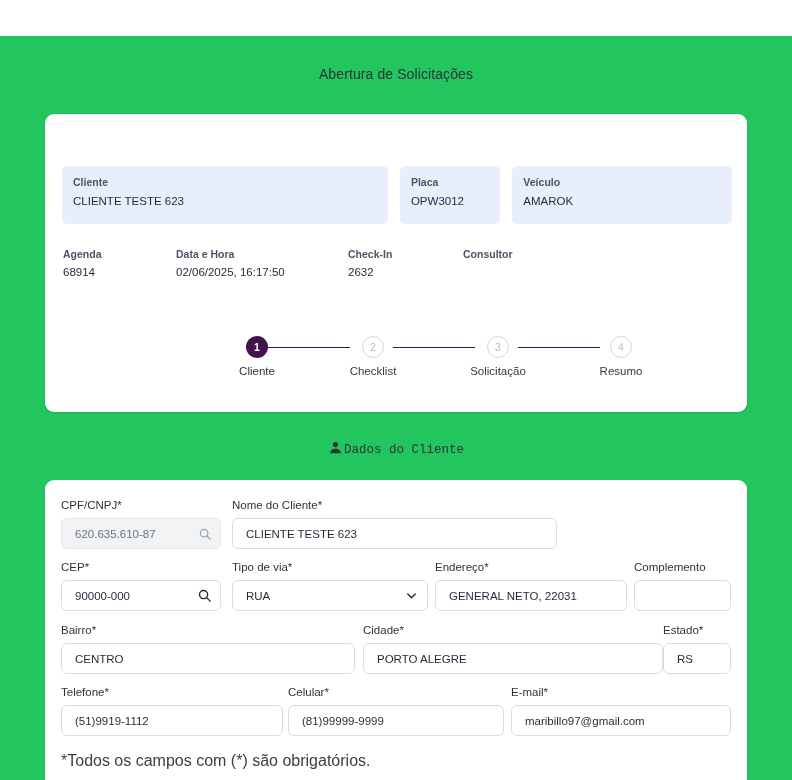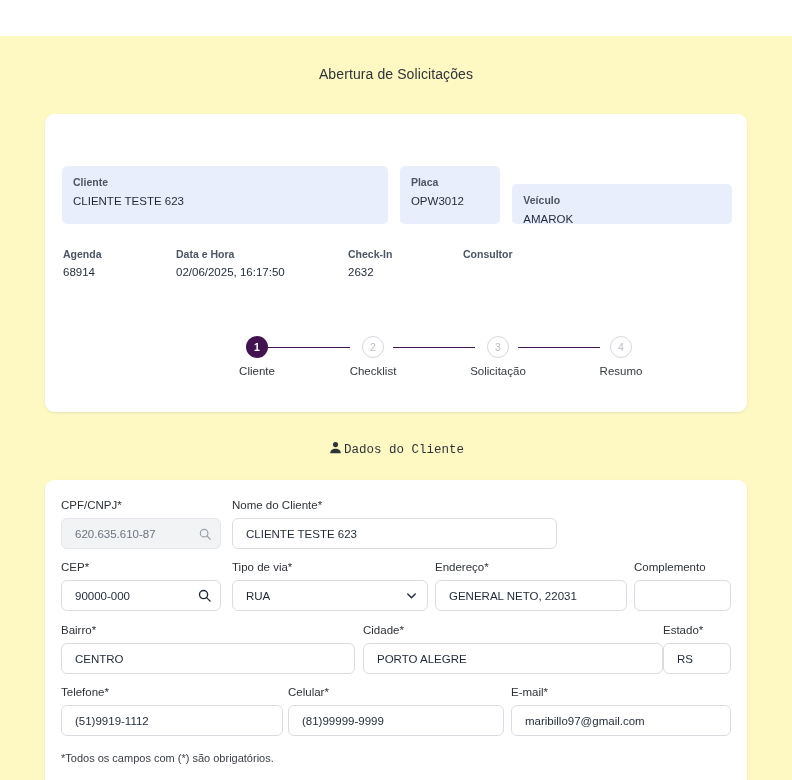--- a/index.html
+++ b/index.html
@@ -17,21 +17,21 @@
   .topbar {
     position: absolute;
     left: 0; top: 0;
     width: 792px; height: 36px;
     background: #ffffff;
   }
   .page {
     position: absolute;
     left: 0; top: 36px;
     width: 792px; height: 744px;
-    background: #fef9c3;
+    background: #22c55e;
   }
 
   
   .page-title {
     position: absolute;
     left: 0; top: 30px;
     width: 792px;
     text-align: center;
     font-size: 14px;
     color: #2e3338;
@@ -54,21 +54,21 @@
     display: flex;
     gap: 12px;
   }
   .infobox {
     background: #e8eefc;
     border-radius: 5px;
     padding: 9px 11px 0 11px;
   }
   .infobox.ib-cliente { width: 328px; }
   .infobox.ib-placa   { width: 101px; }
-  .infobox.ib-veiculo { width: 221px; margin-top: 18px; }
+  .infobox.ib-veiculo { width: 221px; }
   .ib-label {
     font-size: 10.5px;
     font-weight: bold;
     color: #4b5563;
     line-height: 14px;
   }
   .ib-value {
     font-size: 11.5px;
     color: #1f2937;
     line-height: 18px;
@@ -228,21 +228,21 @@
   .fld-cidade   { left: 318px; top: 143px; width: 300px; }
   .fld-estado   { left: 618px; top: 143px; width: 68px;  }
   
   .fld-telefone { left: 16px;  top: 205px; width: 222px; }
   .fld-celular  { left: 243px; top: 205px; width: 216px; }
   .fld-email    { left: 466px; top: 205px; width: 220px; }
 
   .required-note {
     position: absolute;
     left: 16px; top: 272px;
-    font-size: 11px;
+    font-size: 16px;
     color: #3b4046;
   }
 </style>
 </head>
 <body>
 
 <div id="app">
 
   <div class="topbar"></div>
 

